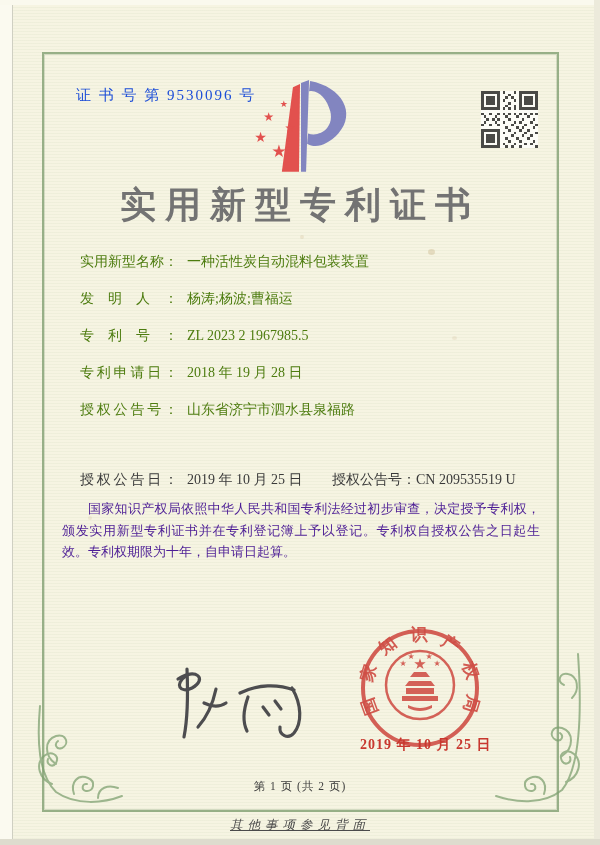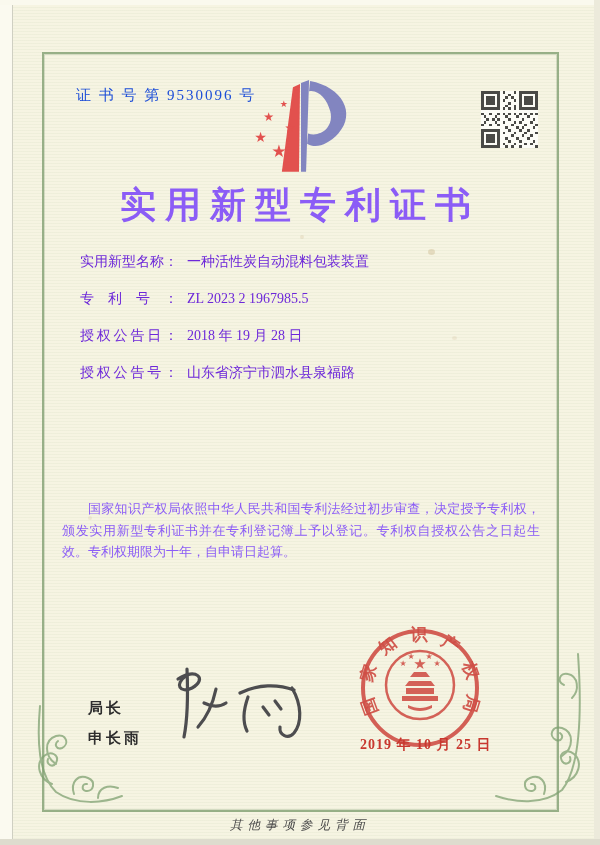--- a/index.html
+++ b/index.html
@@ -11,39 +11,39 @@
   .scan-left{position:absolute;left:0;top:0;bottom:0;width:12px;background:#fbfaf0;border-right:1px solid #cfcfc2;}
   .scan-top{position:absolute;left:0;top:0;right:0;height:5px;background:#faf9ee;}
   .scan-right{position:absolute;right:0;top:0;bottom:0;width:6px;background:#eceadb;}
   .scan-bottom{position:absolute;left:0;right:0;bottom:0;height:6px;background:#dedcce;}
   .frame{position:absolute;left:42px;top:52px;width:513px;height:756px;
     border:2px solid rgba(125,156,110,.78);box-shadow:inset 0 0 0 1px rgba(125,156,110,.28);}
   .cert-no{position:absolute;left:76px;top:86px;font-size:15px;letter-spacing:2px;color:#1d4ed8;}
   .logo{position:absolute;left:233px;top:71px;}
   .qr{position:absolute;left:481px;top:91px;}
   .title{position:absolute;left:0;top:181px;width:100%;text-align:center;
-    font-size:36px;font-weight:700;letter-spacing:9px;color:#8b5cf6;}
-  .fields{position:absolute;left:80px;top:250px;width:450px;font-size:14px;color:#6d28d9;}
+    font-size:36px;font-weight:700;letter-spacing:9px;color:#737373;}
+  .fields{position:absolute;left:80px;top:250px;width:450px;font-size:14px;color:#4d7c0f;}
   .frow{height:23px;line-height:23px;margin-bottom:14px;white-space:nowrap;}
   .flabel{display:inline-block;width:98px;text-align:justify;text-align-last:justify;margin-right:9px;}
   .grantline{position:absolute;left:80px;top:468px;width:462px;font-size:14px;height:23px;line-height:23px;white-space:nowrap;}
   .grant-no{position:absolute;left:252px;top:0;white-space:nowrap;}
   .paras{position:absolute;left:62px;top:498px;width:478px;font-size:13px;line-height:21.5px;
-    color:#8b5cf6;text-align:justify;}
+    color:#4c1d95;text-align:justify;}
   .paras p{margin:0;text-indent:2em;}
   .director{position:absolute;left:88px;top:693px;font-family:"Liberation Sans",sans-serif;
     font-size:15px;font-weight:600;letter-spacing:3px;color:#2e2e2e;line-height:30px;}
   .sig{position:absolute;left:150px;top:663px;}
   .seal{position:absolute;left:353px;top:621px;opacity:.92;}
   .seal-date{position:absolute;left:360px;top:736px;font-size:14px;color:#c8382f;
     letter-spacing:1px;font-weight:600;white-space:nowrap;}
   .page-no{position:absolute;left:0;top:779px;width:100%;text-align:center;font-size:11.5px;
     letter-spacing:1px;color:#3d3d3d;}
   .back-note{position:absolute;left:0;top:817px;width:100%;text-align:center;font-size:12.5px;
-    letter-spacing:5px;color:#4b4b4b;font-style:italic;}
+    letter-spacing:5px;color:#4b4b4b;font-style:italic;text-decoration:underline;}
   .flourish{position:absolute;pointer-events:none;}
   .fl-bl{left:26px;top:704px;}
   .fl-br{left:492px;top:652px;transform:scaleX(-1);}
   .speck{position:absolute;border-radius:50%;background:rgba(170,130,70,.22);}
 </style>
 </head>
 <body>
 
 <div id="page">
 
@@ -123,41 +123,46 @@
     </g>
   </svg>
 
   <div class="title">实用新型专利证书</div>
 
   <div class="fields">
     <div class="frow">
       <span class="flabel">实用新型名称：</span><span>一种活性炭自动混料包装装置</span>
     </div>
     <div class="frow">
+      <span class="flabel">发明人：</span><span>杨涛;杨波;曹福运</span>
+    </div>
+    <div class="frow">
       <span class="flabel">专利号：</span><span>ZL 2023 2 1967985.5</span>
     </div>
     <div class="frow">
-      <span class="flabel">授权公告日：</span><span>2018 年 19 月 28 日</span>
+      <span class="flabel">专利申请日：</span><span>2018 年 19 月 28 日</span>
     </div>
     <div class="frow">
       <span class="flabel">授权公告号：</span><span>山东省济宁市泗水县泉福路</span>
     </div>
   </div>
 
   <div class="grantline">
+    <span>
+      <span class="flabel">授权公告日：</span><span>2019 年 10 月 25 日</span>
+    </span>
+    <span class="grant-no">
+      <span>授权公告号：</span><span>CN 209535519 U</span>
+    </span>
   </div>
 
   <div class="paras">
     <p>国家知识产权局依照中华人民共和国专利法经过初步审查，决定授予专利权，颁发实用新型专利证书并在专利登记簿上予以登记。专利权自授权公告之日起生效。专利权期限为十年，自申请日起算。</p>
   </div>
 
-  <div class="director">
-    <div>局长</div>
-    <div>申长雨</div>
-  </div>
 
   <svg class="sig" width="185" height="85" viewBox="0 0 185 85">
     <g stroke="#3b3b40" stroke-width="3.2" fill="none" stroke-linecap="round" opacity=".9">
       <path d="M28,16 C46,4 58,16 42,25 C30,31 24,21 36,13"></path>
       <path d="M37,6 C38,30 38,54 34,74"></path>
       <path d="M66,26 C63,40 57,54 48,64"></path>
       <path d="M54,40 C62,44 70,44 76,40"></path>
       <path d="M98,34 C93,48 93,60 97,68"></path>
       <path d="M90,30 C108,21 128,21 144,27"></path>
       <path d="M142,25 C152,42 152,60 144,70 C138,77 129,72 130,64"></path>
@@ -184,15 +189,16 @@
       </g>
       <polygon points="57,56 77,56 73,51 61,51"></polygon>
       <polygon points="52,65 82,65 78,60 56,60"></polygon>
       <rect x="53" y="67" width="28" height="6"></rect>
       <rect x="49" y="75" width="36" height="5"></rect>
       <path d="M55,84 C63,88 71,88 79,84 L79,87 C71,91 63,91 55,87 Z"></path>
     </g>
   </svg>
   <div class="seal-date">2019 年 10 月 25 日</div>
 
+  <div class="page-no">第 1 页 (共 2 页)</div>
   <div class="back-note">其他事项参见背面</div>
 
 </div>
 
 </body></html>

